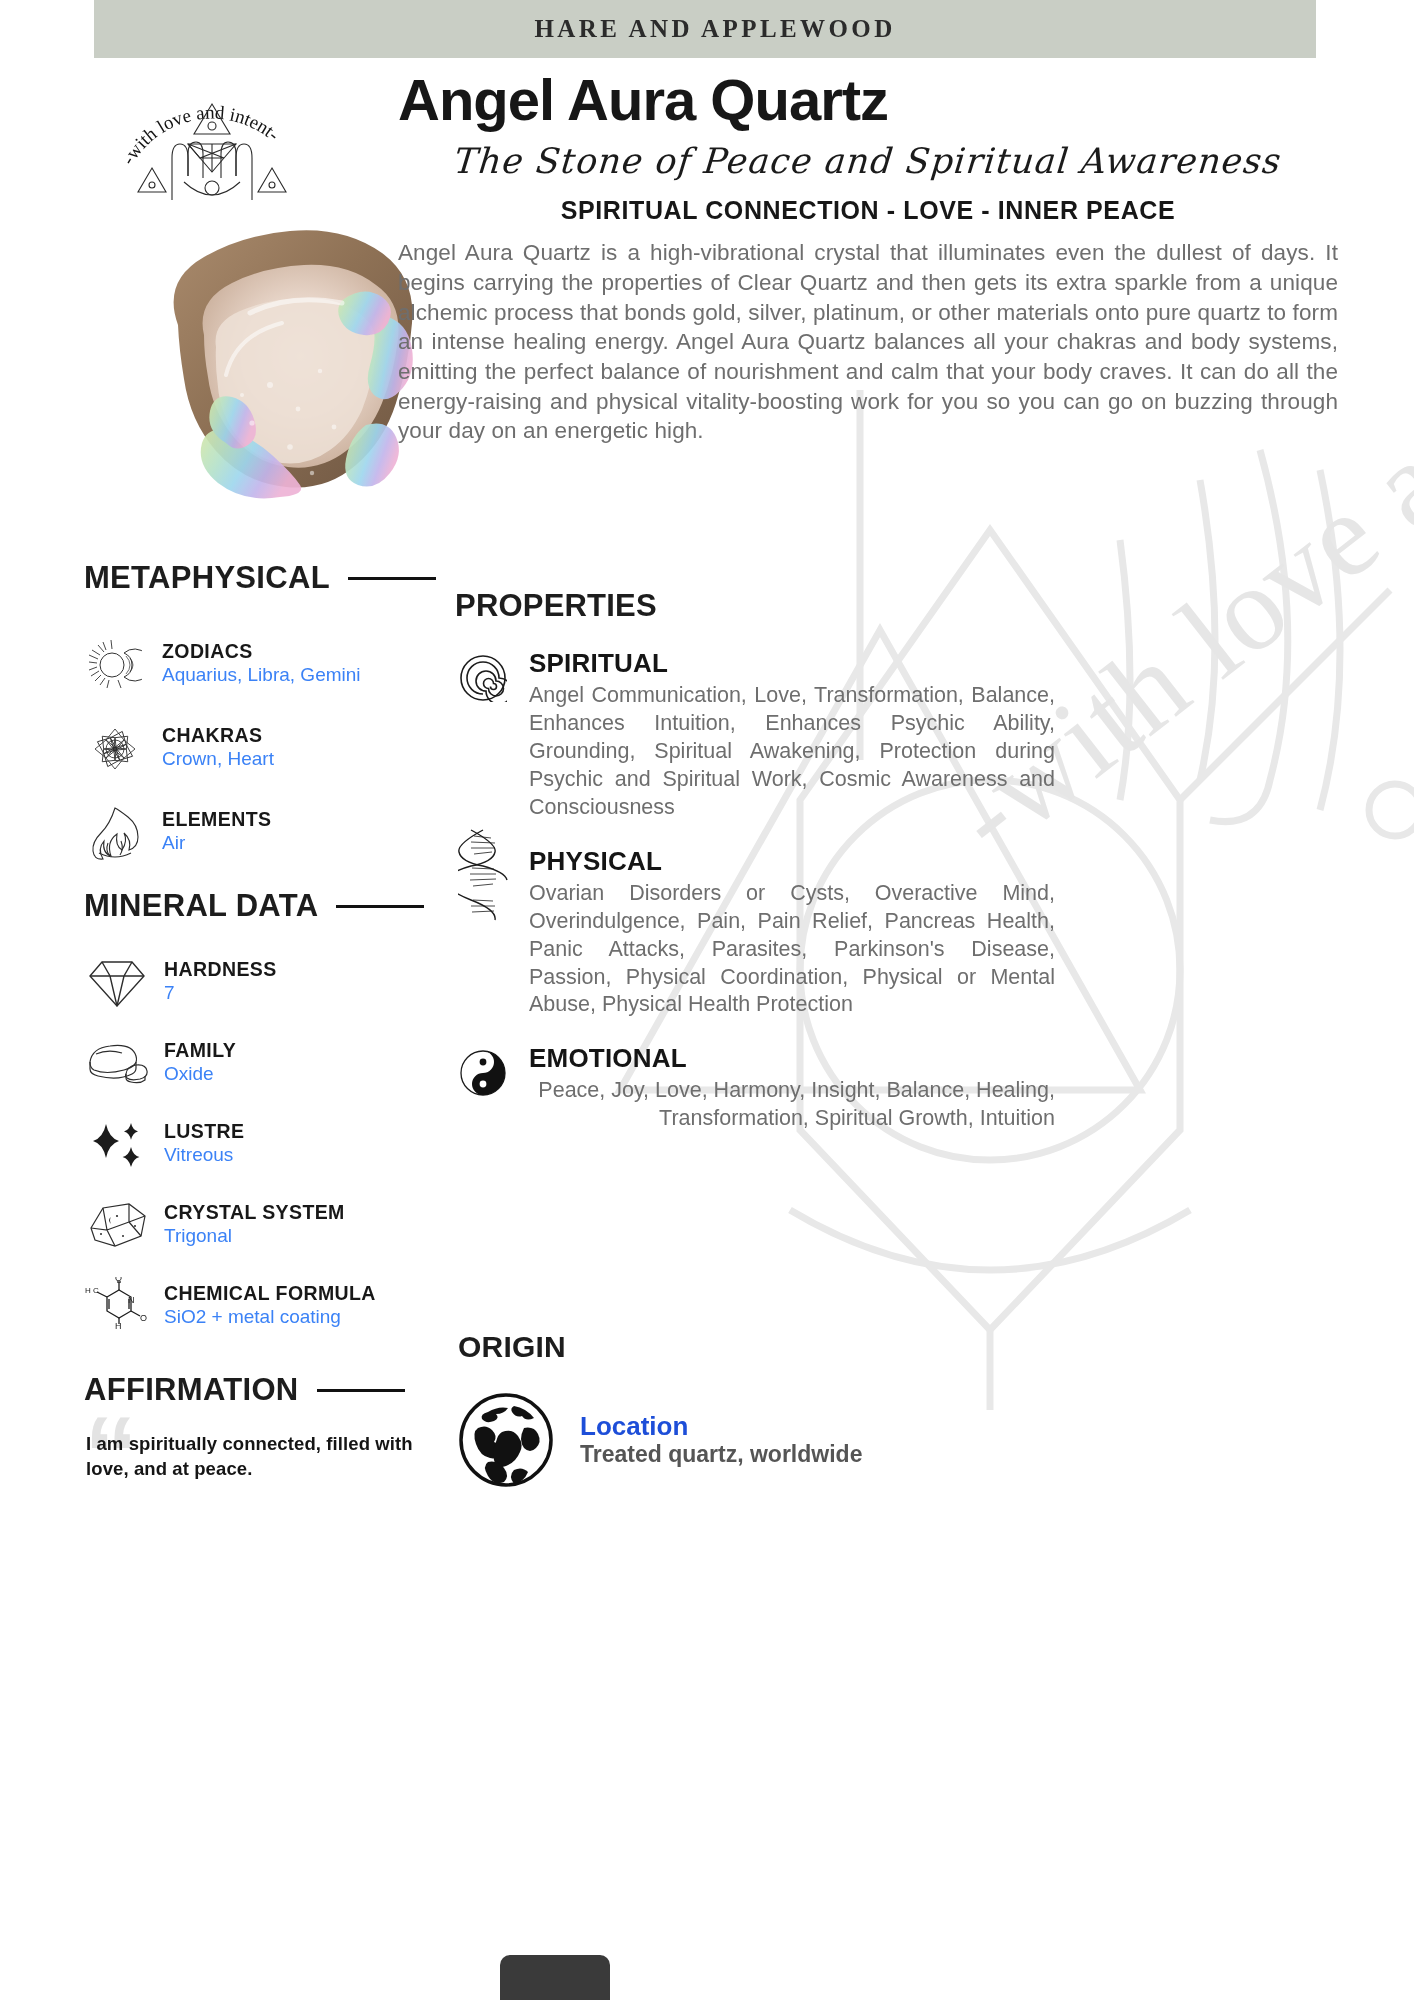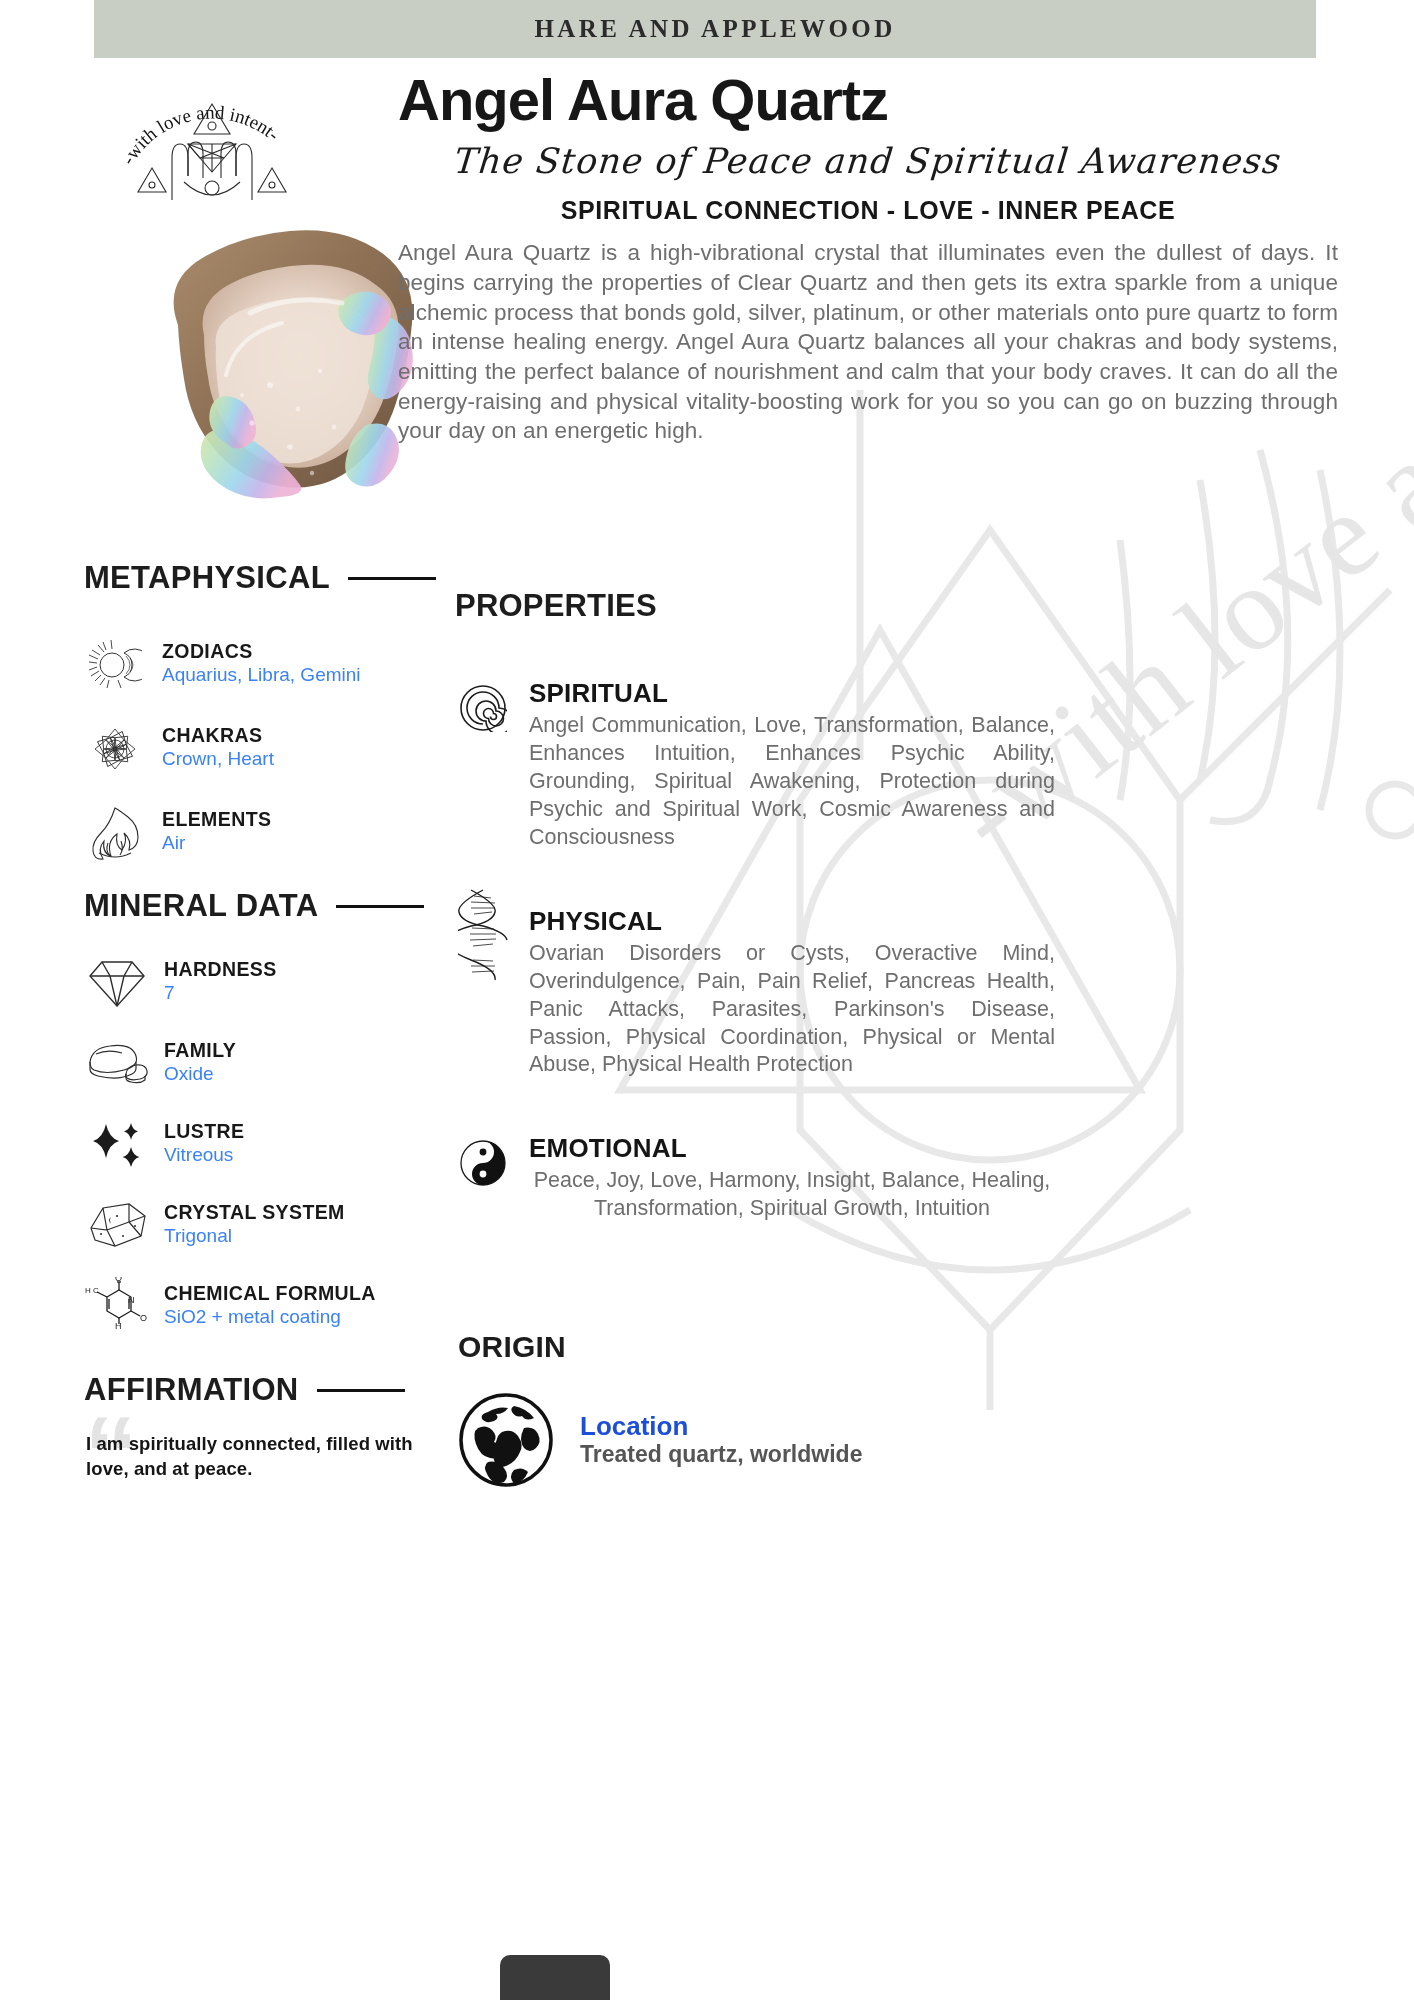--- a/index.html
+++ b/index.html
@@ -95,29 +95,29 @@
   }
   .affirm-text {
     position: relative; z-index: 1; font-size: 18.5px; font-weight: 700;
     color: #151515; line-height: 1.35; letter-spacing: 0.1px; padding-left: 2px;
   }
 
   
   .right-col { position: absolute; left: 455px; top: 588px; width: 600px; z-index: 3; }
   .properties-title { font-size: 31px; font-weight: 700; color: #1d1d1d; letter-spacing: 0.2px; }
 
-  .prop-row { display: flex; align-items: flex-start; gap: 18px; margin-top: 56px; }
+  .prop-row { display: flex; align-items: flex-start; gap: 18px; margin-top: 26px; }
   .prop-icon { width: 56px; min-width: 56px; height: 56px; display: flex; align-items: center; justify-content: center; }
   .prop-body { flex: 1; }
   .prop-label { font-size: 26px; font-weight: 700; color: #151515; letter-spacing: 0.2px; line-height: 1; }
   .prop-text {
     font-size: 21.5px; color: #6e6e6e; line-height: 1.3; text-align: justify;
     margin-top: 6px;
   }
-  .prop-text.nojustify { text-align: center; }
+  .prop-text.nojustify { text-align: right; }
 
   
   .origin-block { position: absolute; left: 458px; top: 1330px; width: 600px; z-index: 3; }
   .origin-title { font-size: 30px; font-weight: 700; color: #1d1d1d; letter-spacing: 0.2px; }
   .origin-row { display: flex; align-items: center; gap: 26px; margin-top: 28px; }
   .origin-icon { width: 96px; min-width: 96px; height: 96px; }
   .origin-label { font-size: 26px; font-weight: 700; color: #1d4ed8; line-height: 1.1; }
   .origin-value { font-size: 23px; color: #555; margin-top: 0; font-weight: bold; }
 
   

